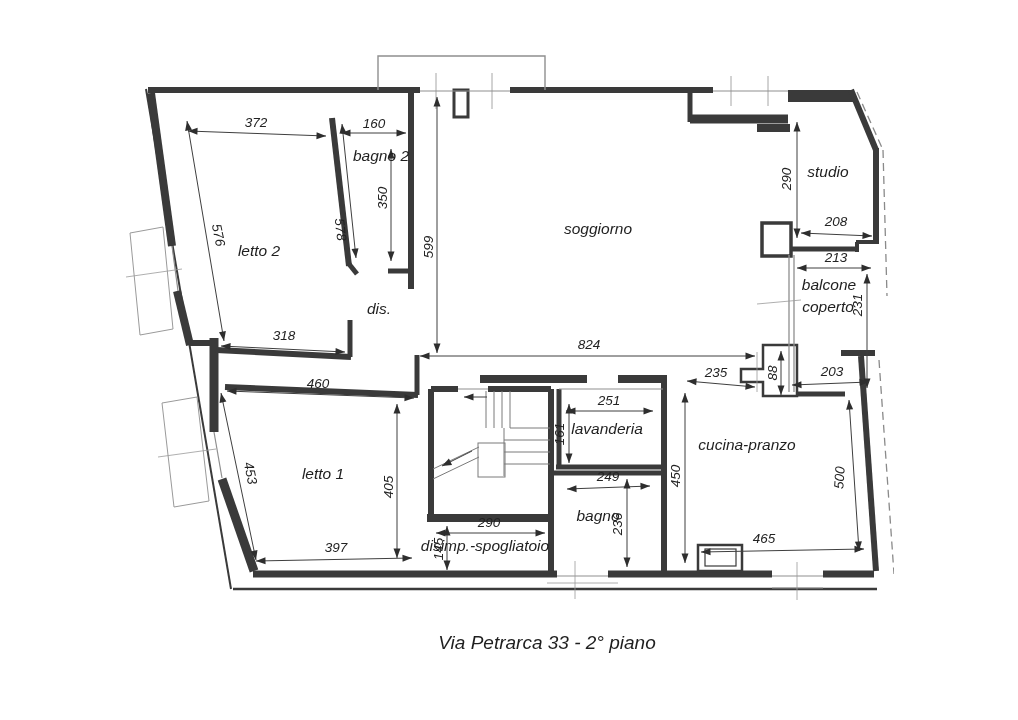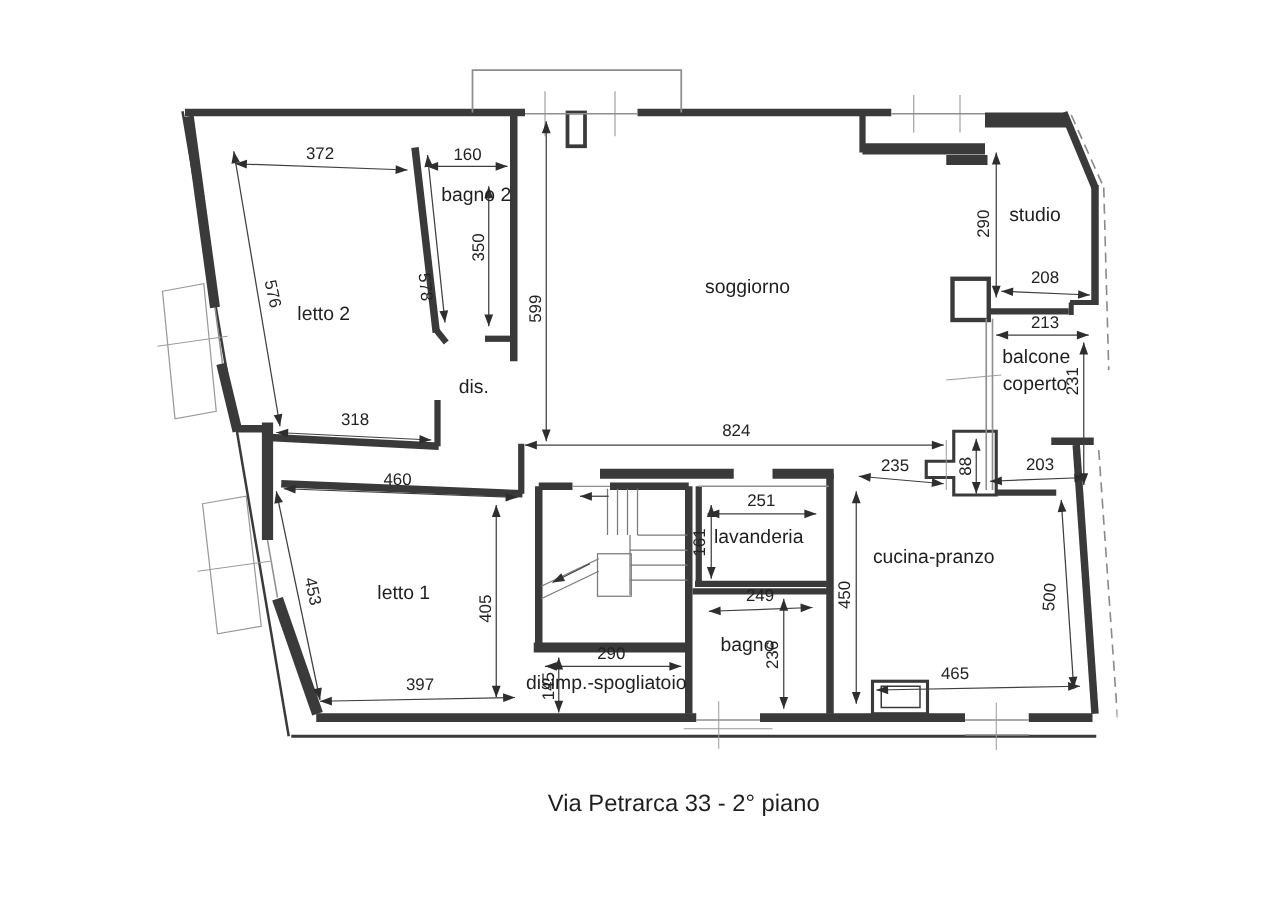--- a/index.html
+++ b/index.html
@@ -1,16 +1,16 @@
 <!DOCTYPE html>
 <html><head>
 <meta charset="utf-8">
 <style>
   html,body{margin:0;padding:0;background:#ffffff;}
-  .stage{width:894px;height:720px;position:relative;background:#ffffff;overflow:hidden;}
+  .stage{width:894px;height:720px;position:relative;background:#ffffff;overflow:hidden;font-style:italic;}
   svg{display:block;}
   svg text{font-family:"Liberation Sans", sans-serif;fill:#1f1f1f;}
   .room{font-size:15.5px;text-anchor:middle;}
   .dim{font-size:13.5px;text-anchor:middle;fill:#232323;}
   .title{font-size:19px;text-anchor:middle;}
   .wall{stroke:#3a3a3a;fill:none;}
   .thin{stroke:#8f8f8f;fill:none;}
   .xline{stroke:#9a9a9a;fill:none;}
   .dimline{stroke:#3f3f3f;stroke-width:1;fill:none;}
   .dashes{stroke:#8a8a8a;stroke-width:1.3;fill:none;stroke-dasharray:8 5;}

